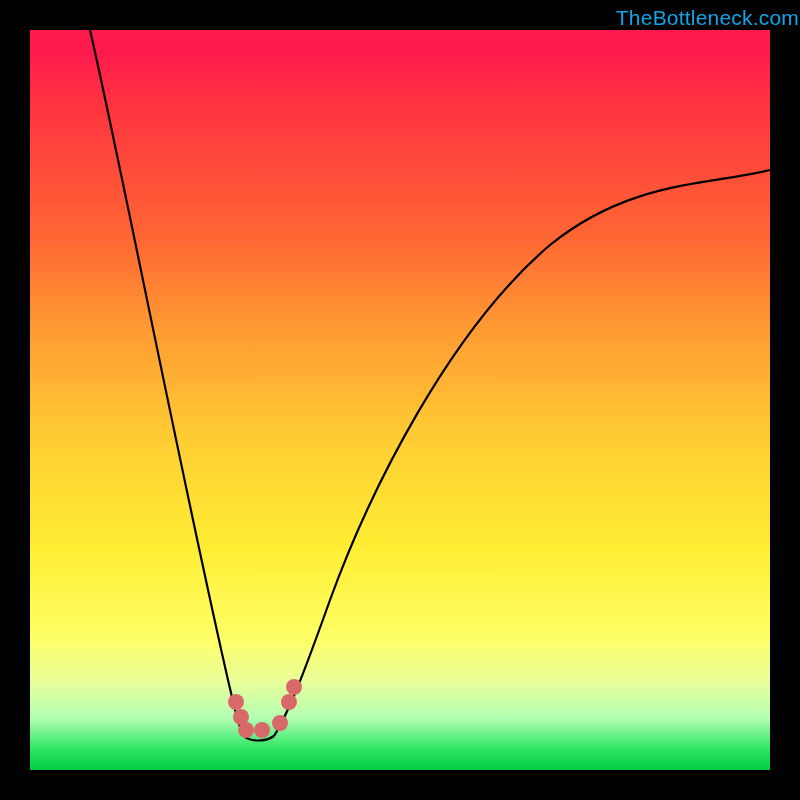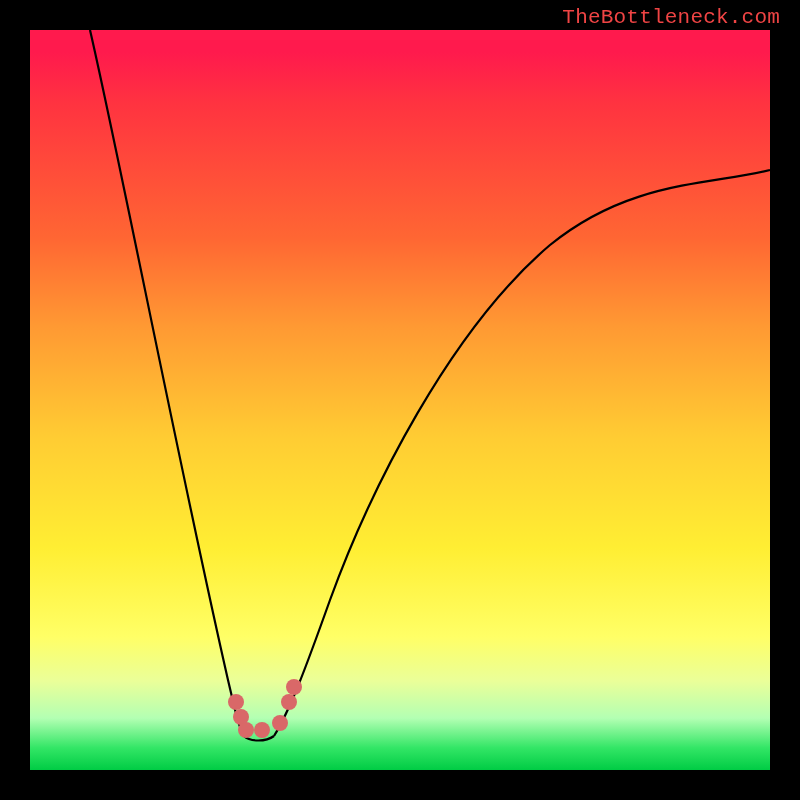--- a/index.html
+++ b/index.html
@@ -28,25 +28,25 @@
       #ffff66 82%,
       #eaff99 88%,
       #b3ffb3 93%,
       #33e666 97%,
       #00cc44 100%
     );
   }
   .watermark {
     position: absolute;
     top: 6px;
-    right: 20px;
-    color: #ef4444;
+    right: 1px;
+    color: #0ea5e9;
     font-size: 21px;
     font-weight: 500;
-    font-family: Liberation Mono, monospace;
+    font-family: Liberation Sans, sans-serif;
     letter-spacing: 0.2px;
   }
   svg.curve {
     position: absolute;
     left: 30px;
     top: 30px;
     width: 740px;
     height: 740px;
     overflow: visible;
   }

